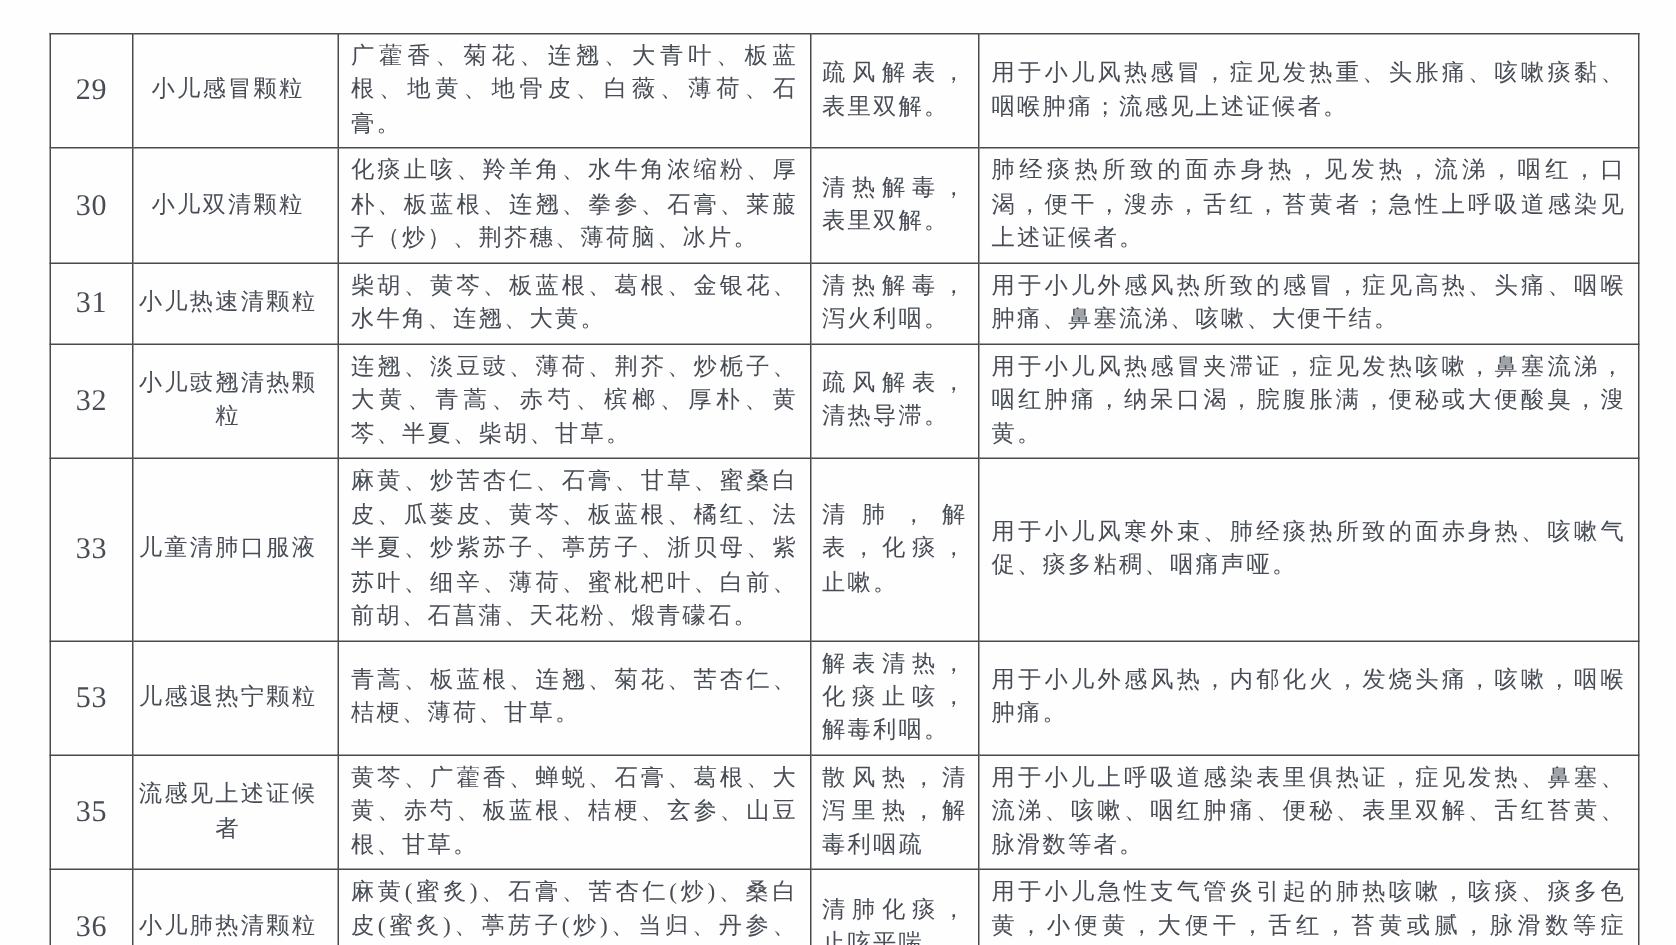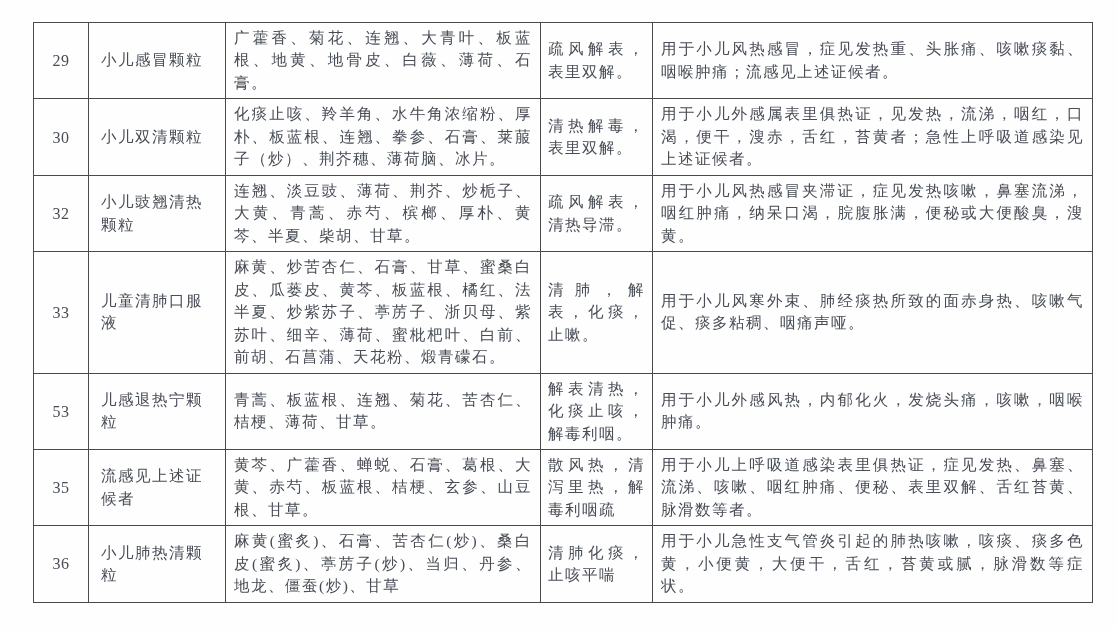--- a/index.html
+++ b/index.html
@@ -32,25 +32,25 @@
   }
   col.w-idx  { width: 55px;  }
   col.w-name { width: 137px; }
   col.w-ing  { width: 315px; }
   col.w-fn   { width: 112px; }
   col.w-ind  { width: 440px; }
 
   td.c-idx {
     text-align: center;
     letter-spacing: 0.5px;
-    font-size: 16px;
+    font-size: 20px;
   }
   td.c-name {
-    text-align: left;
-    padding: 4px 12px 4px 12px;
+    text-align: center;
+    padding: 4px 12px 4px 2px;
   }
   td.c-ing, td.c-ind {
     text-align: justify;
     text-justify: inter-character;
   }
   td.c-fn {
     text-align: justify;
     text-justify: inter-character;
     padding: 4px 7px;
   }
@@ -74,23 +74,30 @@
     <td class="c-ing">广藿香、菊花、连翘、大青叶、板蓝根、地黄、地骨皮、白薇、薄荷、石膏。</td>
     <td class="c-fn">疏风解表，表里双解。</td>
     <td class="c-ind">用于小儿风热感冒，症见发热重、头胀痛、咳嗽痰黏、咽喉肿痛；流感见上述证候者。</td>
   </tr>
 
   <tr>
     <td class="c-idx">30</td>
     <td class="c-name">小儿双清颗粒</td>
     <td class="c-ing">化痰止咳、羚羊角、水牛角浓缩粉、厚朴、板蓝根、连翘、拳参、石膏、莱菔子（炒）、荆芥穗、薄荷脑、冰片。</td>
     <td class="c-fn">清热解毒，表里双解。</td>
-    <td class="c-ind">用于小儿外感属表里俱热证，见发热，流涕，咽红，口渴，便干，溲赤，舌红，苔黄者；急性上呼吸道感染见上述证候者。</td>
+    <td class="c-ind">肺经痰热所致的面赤身热，见发热，流涕，咽红，口渴，便干，溲赤，舌红，苔黄者；急性上呼吸道感染见上述证候者。</td>
   </tr>
 
+  <tr>
+    <td class="c-idx">31</td>
+    <td class="c-name">小儿热速清颗粒</td>
+    <td class="c-ing">柴胡、黄芩、板蓝根、葛根、金银花、水牛角、连翘、大黄。</td>
+    <td class="c-fn">清热解毒，泻火利咽。</td>
+    <td class="c-ind">用于小儿外感风热所致的感冒，症见高热、头痛、咽喉肿痛、鼻塞流涕、咳嗽、大便干结。</td>
+  </tr>
 
   <tr>
     <td class="c-idx">32</td>
     <td class="c-name">小儿豉翘清热颗粒</td>
     <td class="c-ing">连翘、淡豆豉、薄荷、荆芥、炒栀子、大黄、青蒿、赤芍、槟榔、厚朴、黄芩、半夏、柴胡、甘草。</td>
     <td class="c-fn">疏风解表，清热导滞。</td>
     <td class="c-ind">用于小儿风热感冒夹滞证，症见发热咳嗽，鼻塞流涕，咽红肿痛，纳呆口渴，脘腹胀满，便秘或大便酸臭，溲黄。</td>
   </tr>
 
   <tr>

